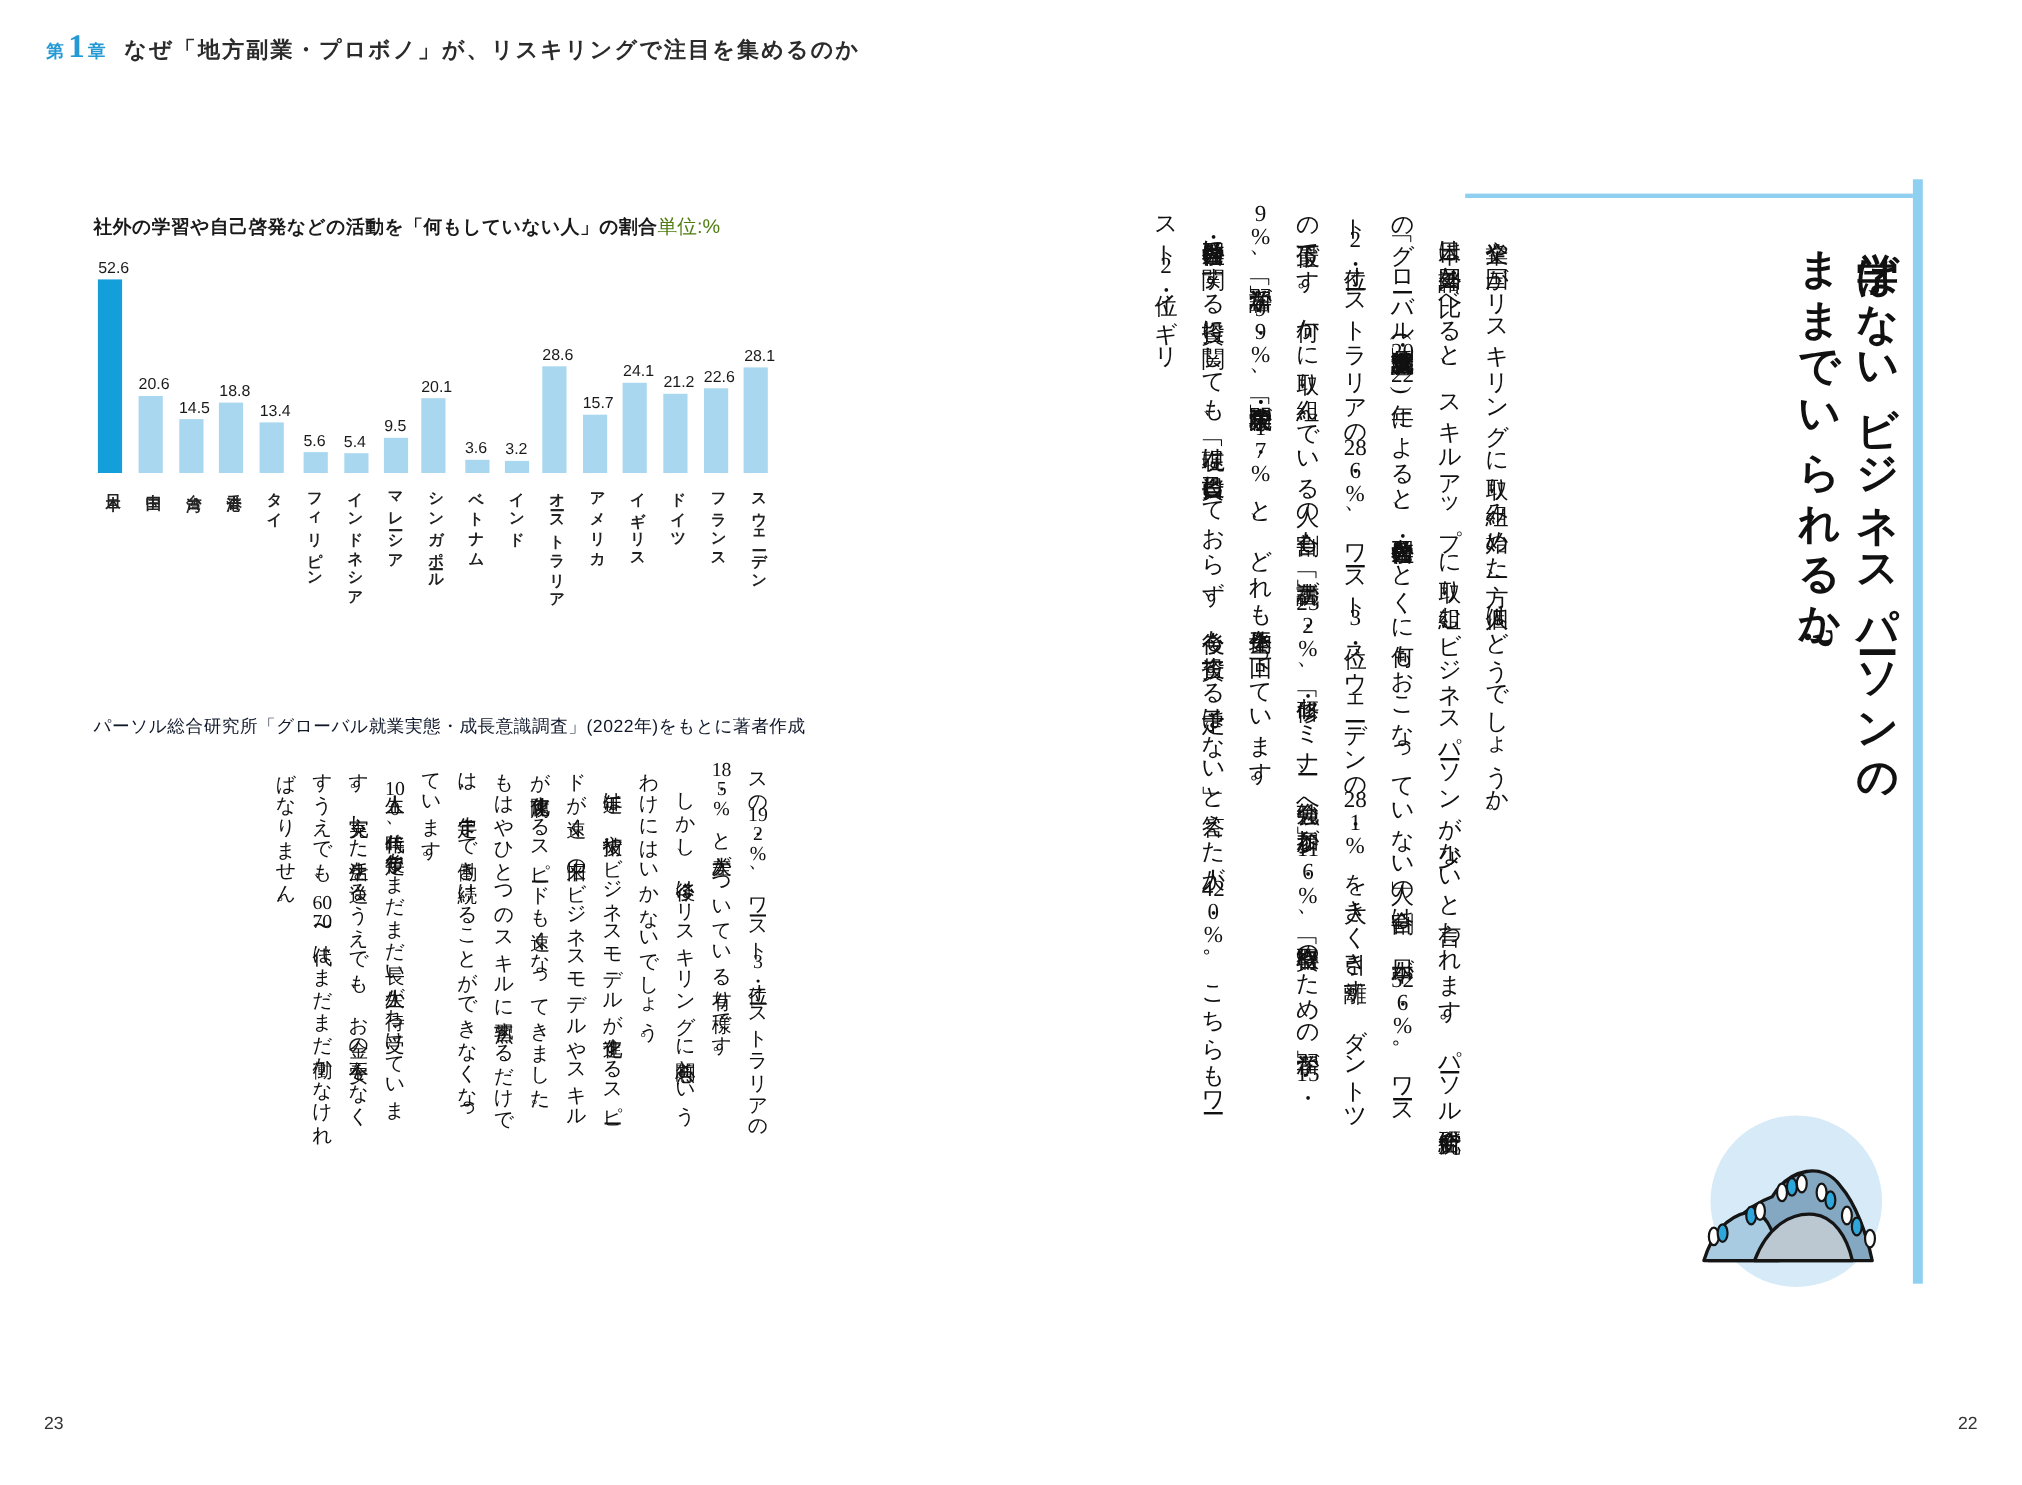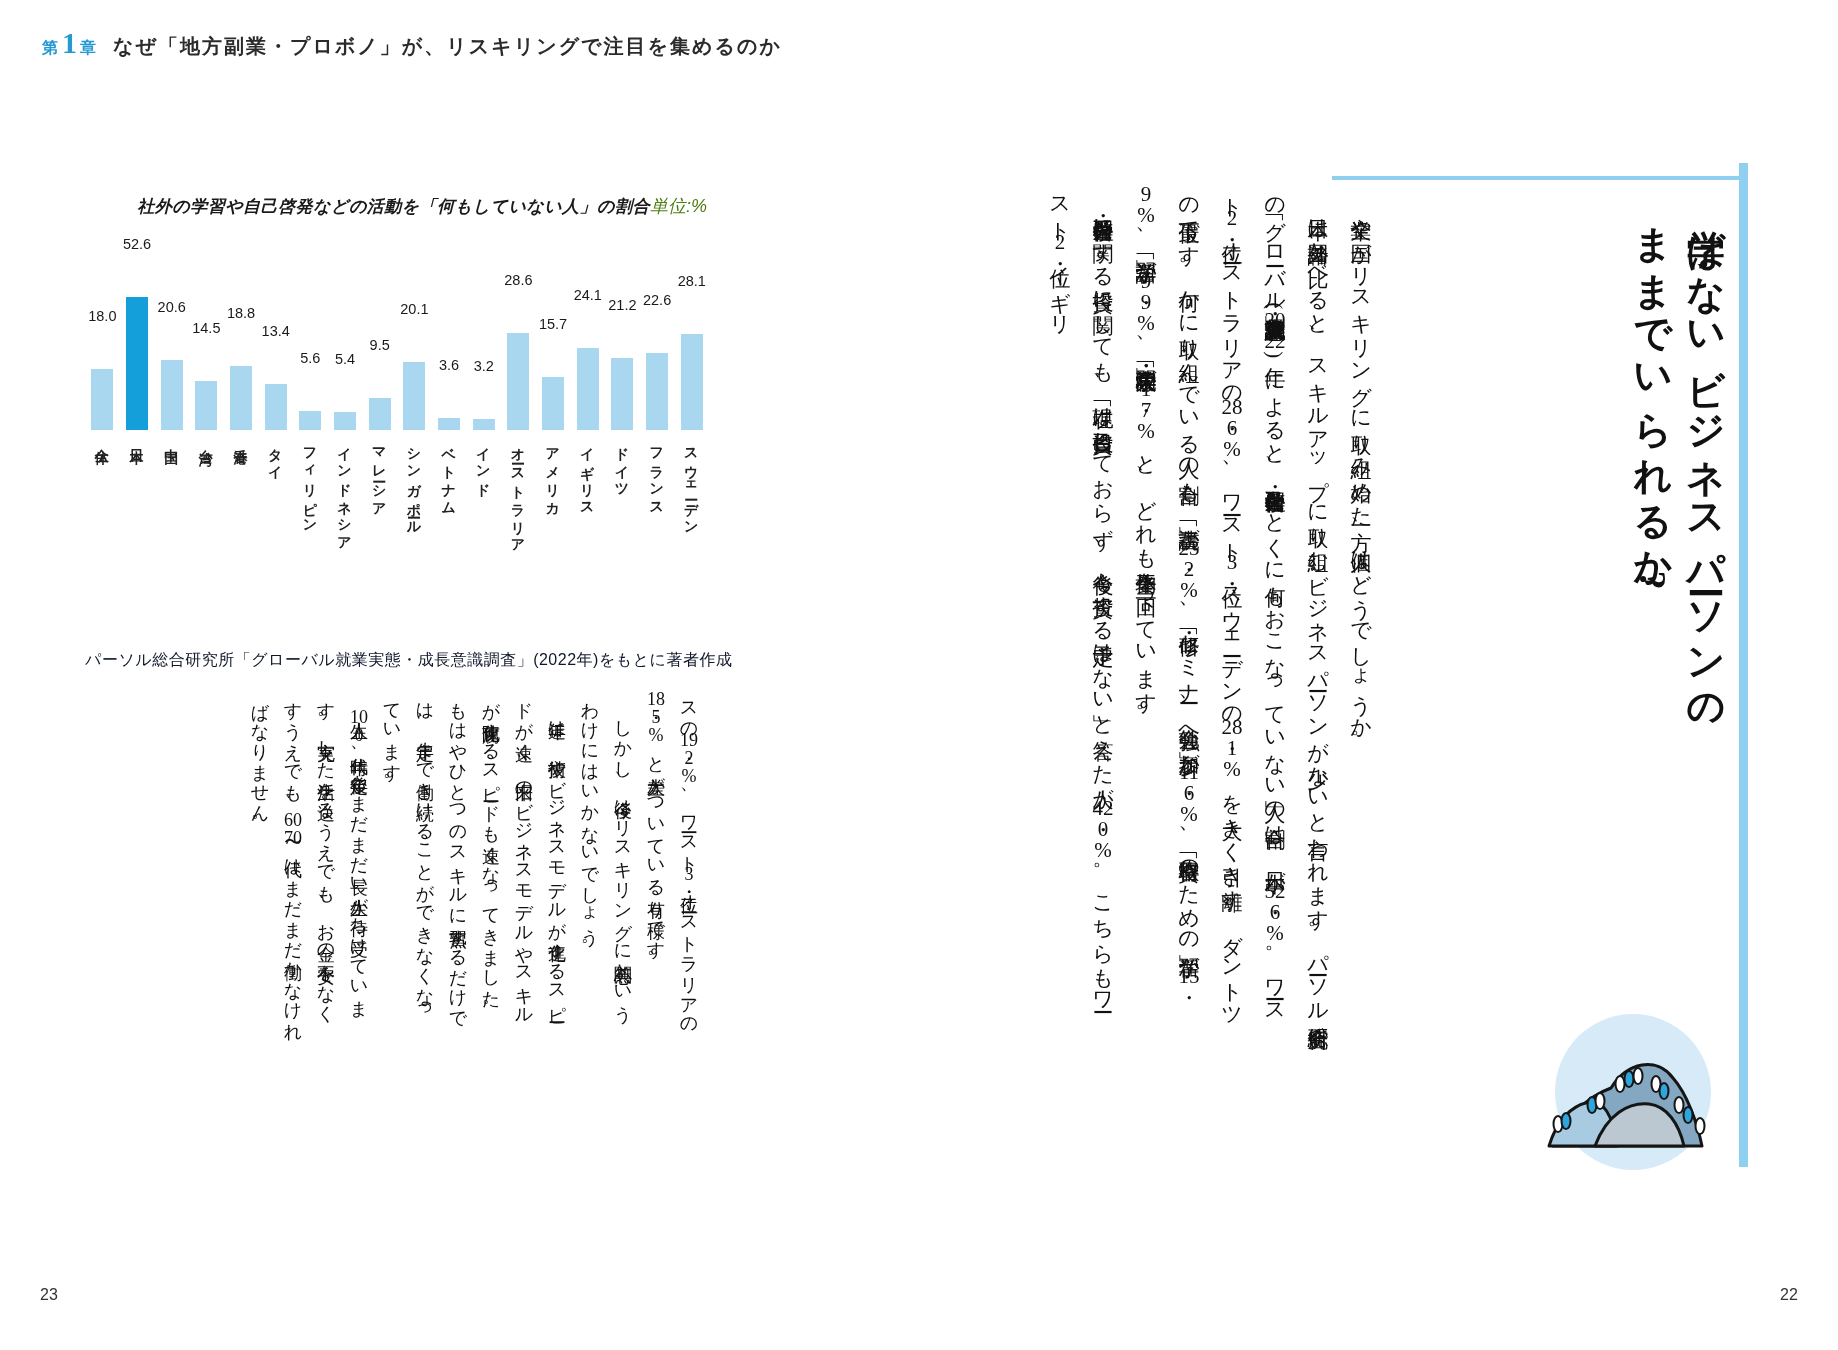--- a/index.html
+++ b/index.html
@@ -11,27 +11,27 @@
 
   
   .header{position:absolute;left:42px;top:28px;display:flex;align-items:baseline;}
   .chap-pre,.chap-suf{color:#2499d4;font-weight:bold;font-size:16px;letter-spacing:1px;}
   .chap-num{color:#2499d4;font-weight:bold;font-size:30px;line-height:1;
             font-family:"Liberation Serif","DejaVu Serif",serif;margin:0 3px;}
   .header-title{font-size:20px;font-weight:bold;color:#2b2b2b;margin-left:16px;letter-spacing:2px;}
 
   
   .chart-title-row{position:absolute;left:85px;top:194px;width:622px;
-    display:flex;justify-content:flex-end;align-items:flex-end;font-style:italic;}
+    display:flex;justify-content:flex-start;align-items:flex-end;}
   .chart-title{font-weight:bold;font-size:17px;letter-spacing:.5px;}
   .chart-unit{font-size:18px;color:#4d7c0f;}
 
   .bar-chart{position:absolute;left:85px;top:236px;width:624px;display:flex;}
   .bar-group{flex:1;display:flex;flex-direction:column;align-items:center;}
-  .bar-top{height:194px;display:flex;flex-direction:column;justify-content:flex-end;align-items:center;gap:43px;}
+  .bar-top{height:194px;display:flex;flex-direction:column;justify-content:flex-end;}
   .bar-value{font-size:14.5px;margin-bottom:2px;white-space:nowrap;}
   .bar{width:22px;}
   .bar-cat{margin-top:8px;writing-mode:vertical-rl;text-orientation:mixed;
     font-size:14px;height:140px;letter-spacing:2px;font-weight:bold;color:#222;}
 
   .chart-source{position:absolute;left:85px;top:650px;font-size:16px;color:#0f172a;letter-spacing:.5px;}
 
   
   .v-body{writing-mode:vertical-rl;text-orientation:mixed;
     font-family:"Liberation Serif","DejaVu Serif",serif;color:#111;}
@@ -71,27 +71,20 @@
   <span class="chap-suf">章</span>
   <span class="header-title">なぜ「地方副業・プロボノ」が、リスキリングで注目を集めるのか</span>
 </div>
 
 <div class="chart-title-row">
   <span class="chart-title">社外の学習や自己啓発などの活動を「何もしていない人」の割合</span>
   <span class="chart-unit">単位:%</span>
 </div>
 
 <div class="bar-chart">
-    <div class="bar-group">
-      <div class="bar-top">
-        <div class="bar-value">18.0</div>
-        <div class="bar" style="height: 61px; background: rgb(169, 215, 240);"></div>
-      </div>
-      <div class="bar-cat">全体</div>
-    </div>
     <div class="bar-group">
       <div class="bar-top">
         <div class="bar-value">52.6</div>
         <div class="bar" style="height: 179px; background: rgb(20, 159, 219);"></div>
       </div>
       <div class="bar-cat">日本</div>
     </div>
     <div class="bar-group">
       <div class="bar-top">
         <div class="bar-value">20.6</div>

